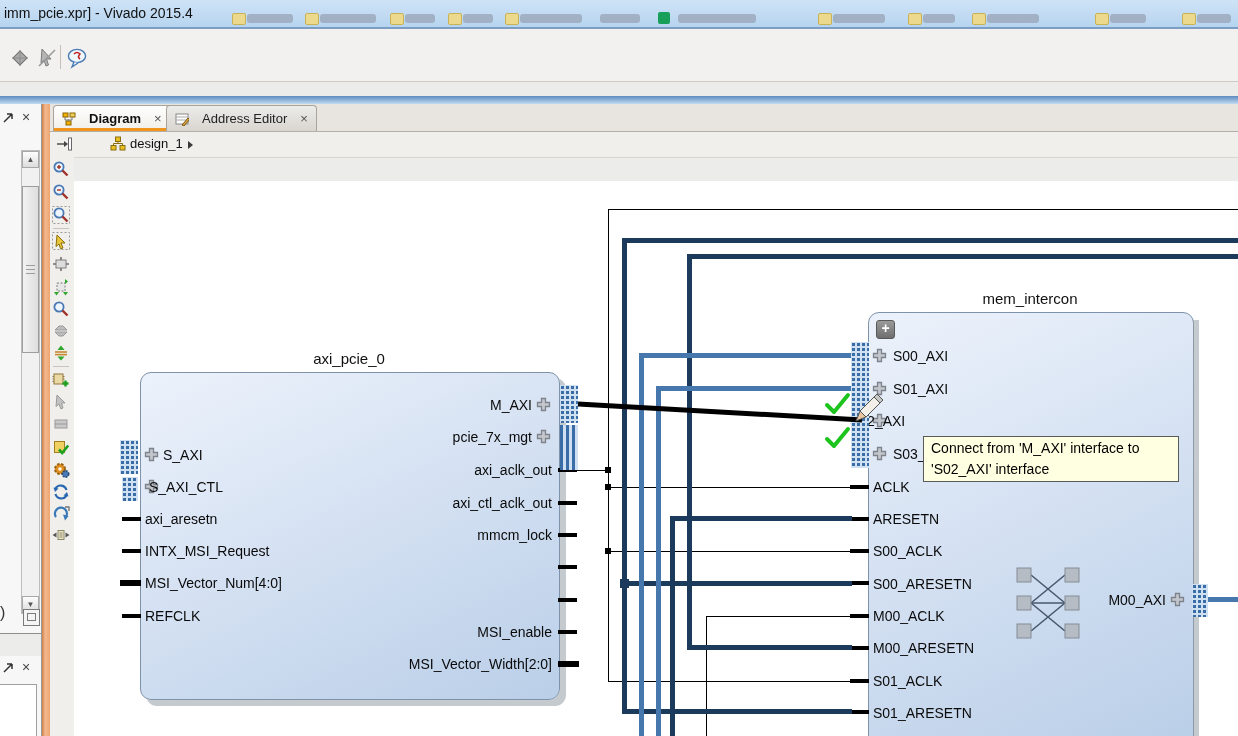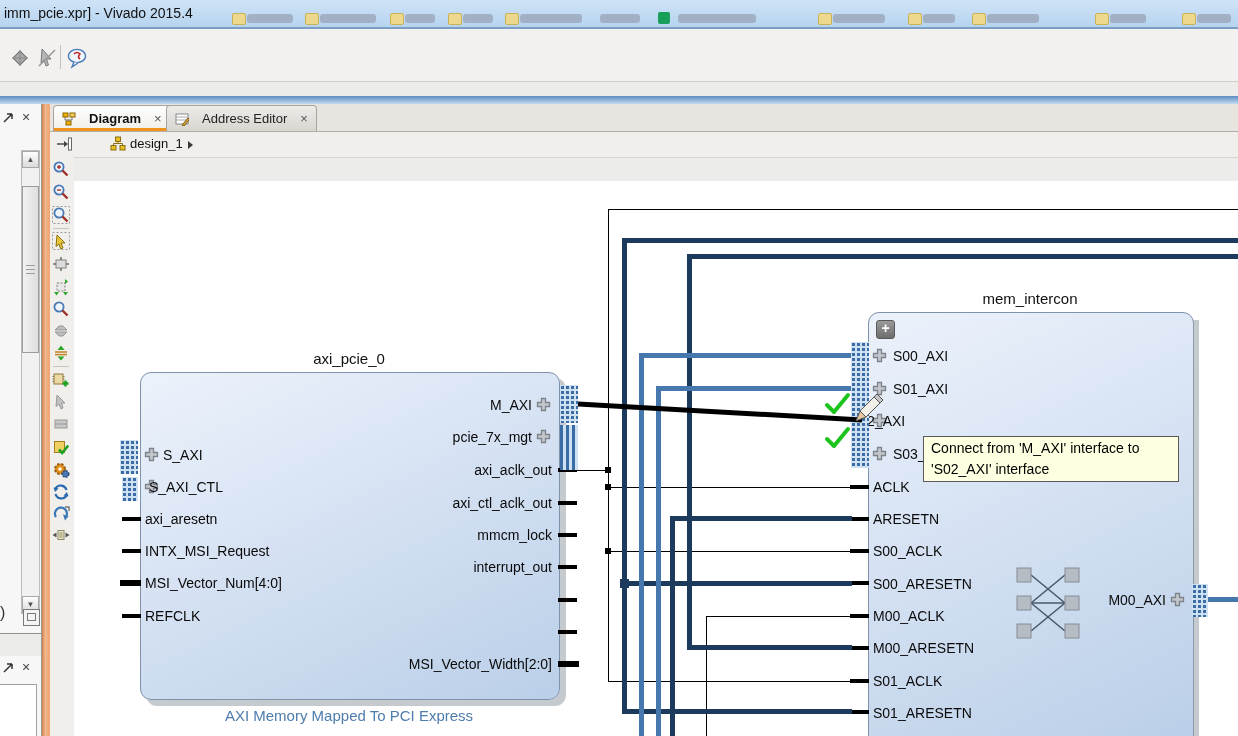--- a/index.html
+++ b/index.html
@@ -339,21 +339,20 @@
           <polygon points="17.5,9 13.5,6.5 13.5,11.5" fill="#555"></polygon>
         </svg>
       </div>
   </div>
 
 
   <div id="canvas"></div>
 
   <div class="blktitle" style="left:140px;top:350px;width:418px">axi_pcie_0</div>
   <div class="block" id="blk-pcie"></div>
-  <div class="caption" style="left:140px;top:707px;width:418px">AXI Memory Mapped To PCI Express</div>
 
   <div class="blktitle" style="left:868px;top:290px;width:324px">mem_intercon</div>
   <div class="block" id="blk-mem"></div>
   <div class="abs" id="memshadow"></div>
   <div id="memplus">+</div>
 
   <div class="abs" style="left:144px;top:447px">
       <svg width="16" height="16">
         <use href="#plus"></use>
       </svg>
@@ -385,23 +384,23 @@
       <svg width="16" height="16">
         <use href="#plus"></use>
       </svg>
     </div>
   <div class="plabel r" style="left:320px;top:462px;width:232px">axi_aclk_out</div>
   <div class="stub" style="left:558px;top:468px;width:19px;height:4px"></div>
   <div class="plabel r" style="left:320px;top:495px;width:232px">axi_ctl_aclk_out</div>
   <div class="stub" style="left:558px;top:501px;width:19px;height:4px"></div>
   <div class="plabel r" style="left:320px;top:527px;width:232px">mmcm_lock</div>
   <div class="stub" style="left:558px;top:533px;width:19px;height:4px"></div>
-  <div class="plabel r" style="left:320px;top:559px;width:232px">interrupt_out</div>
   <div class="stub" style="left:558px;top:565px;width:19px;height:4px"></div>
   <div class="stub" style="left:558px;top:598px;width:19px;height:4px"></div>
+  <div class="plabel r" style="left:320px;top:624px;width:232px">MSI_enable</div>
   <div class="stub" style="left:558px;top:630px;width:19px;height:4px"></div>
   <div class="plabel r" style="left:320px;top:656px;width:232px">MSI_Vector_Width[2:0]</div>
   <div class="stub" style="left:558px;top:661px;width:21px;height:6px"></div>
 
   <div class="abs" style="left:872px;top:348px">
       <svg width="16" height="16">
         <use href="#plus"></use>
       </svg>
     </div>
   <div class="plabel" style="left:893px;top:348px">S00_AXI</div>

